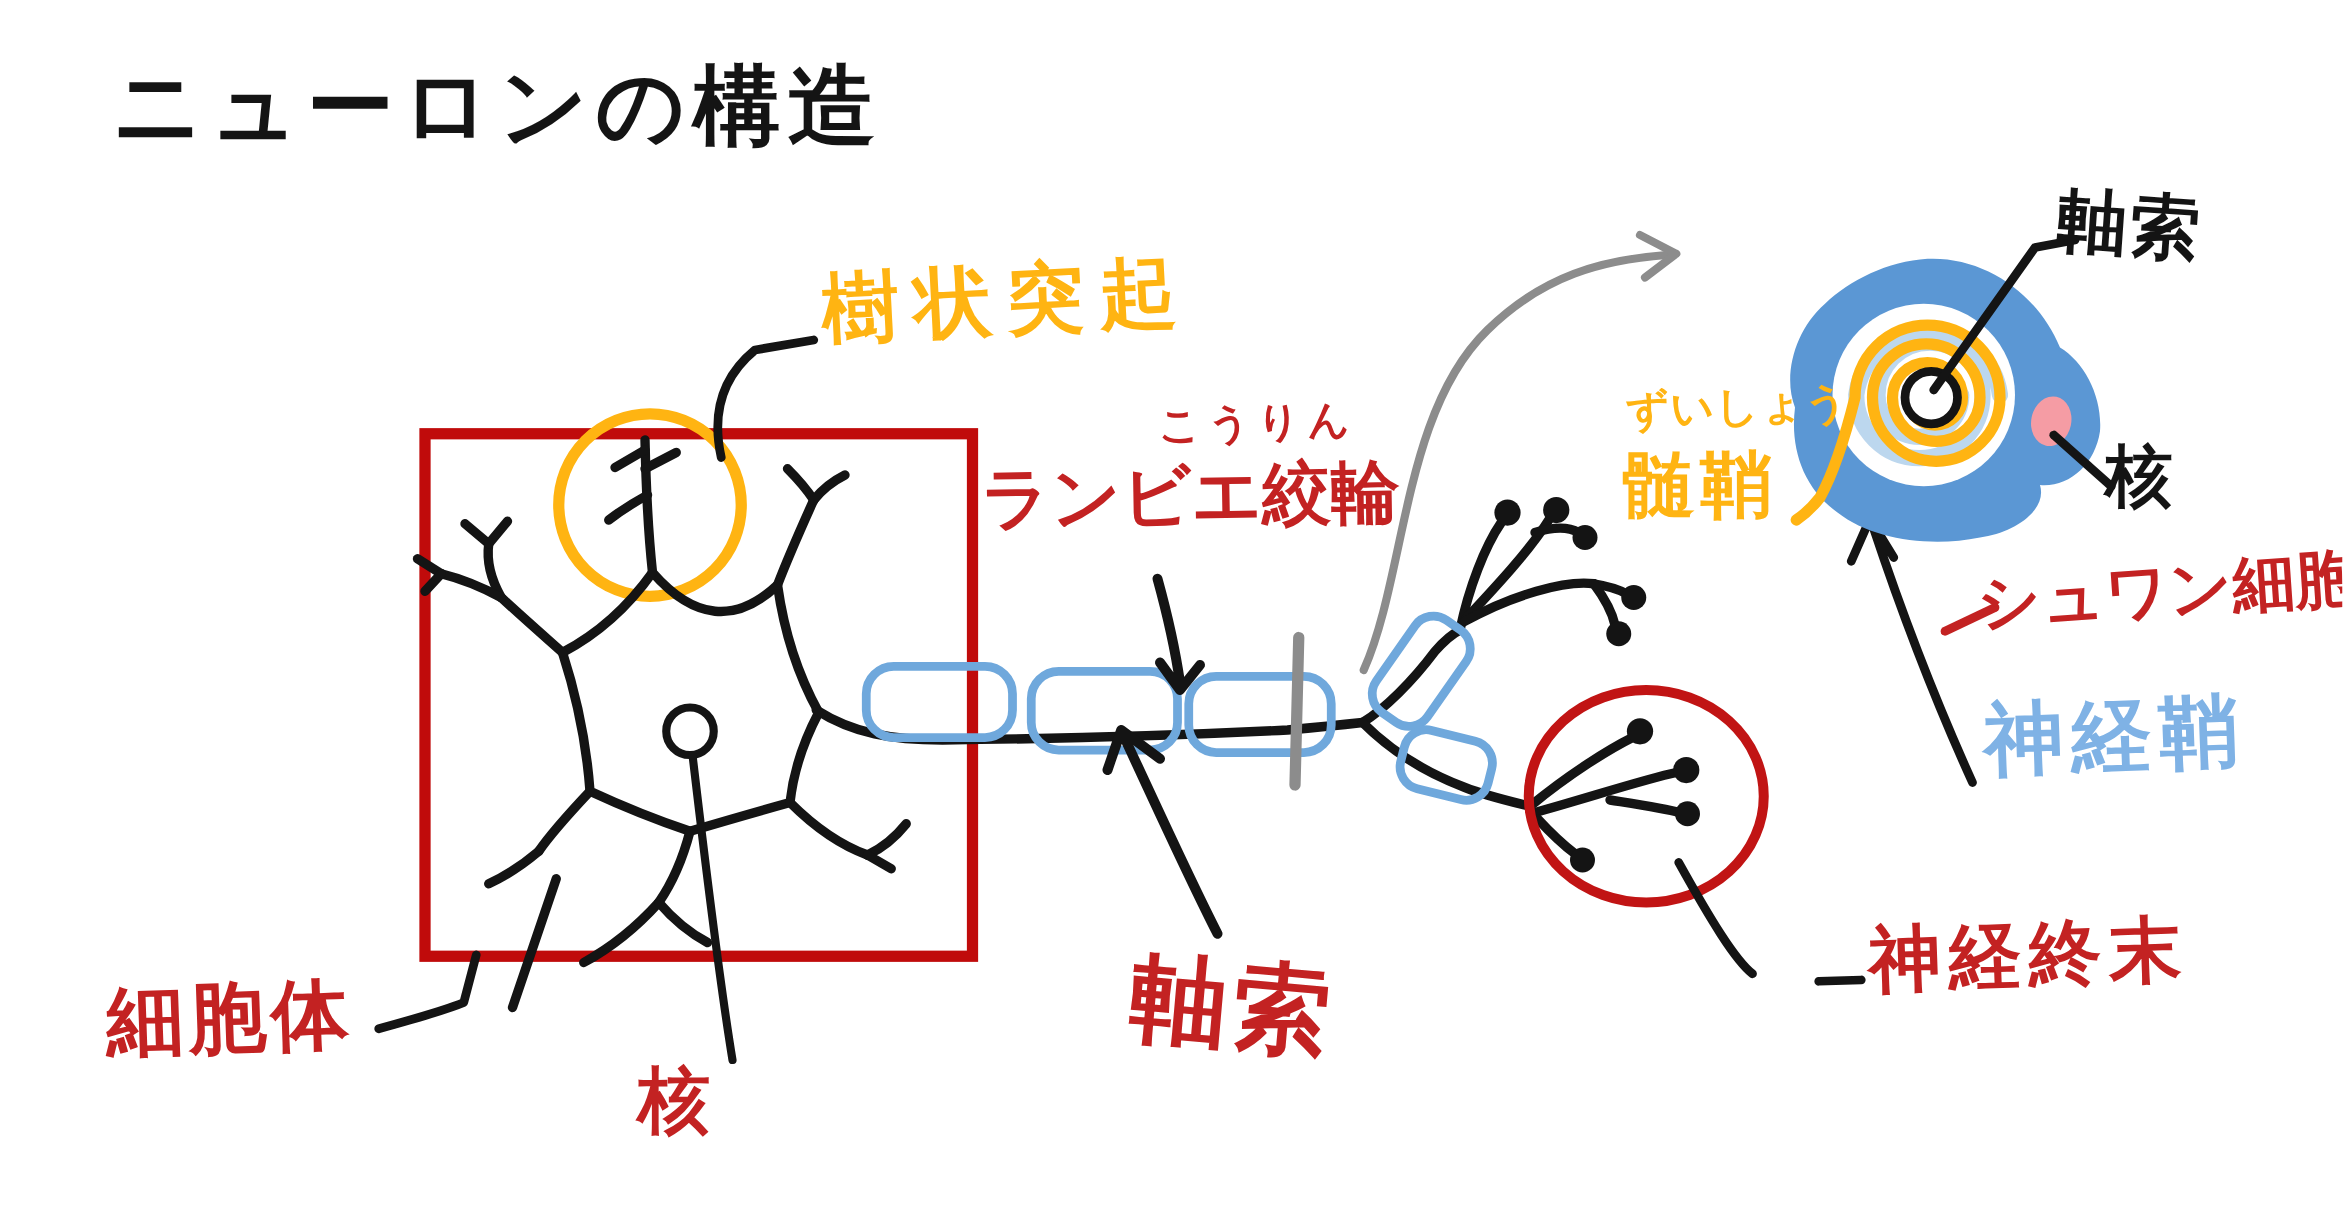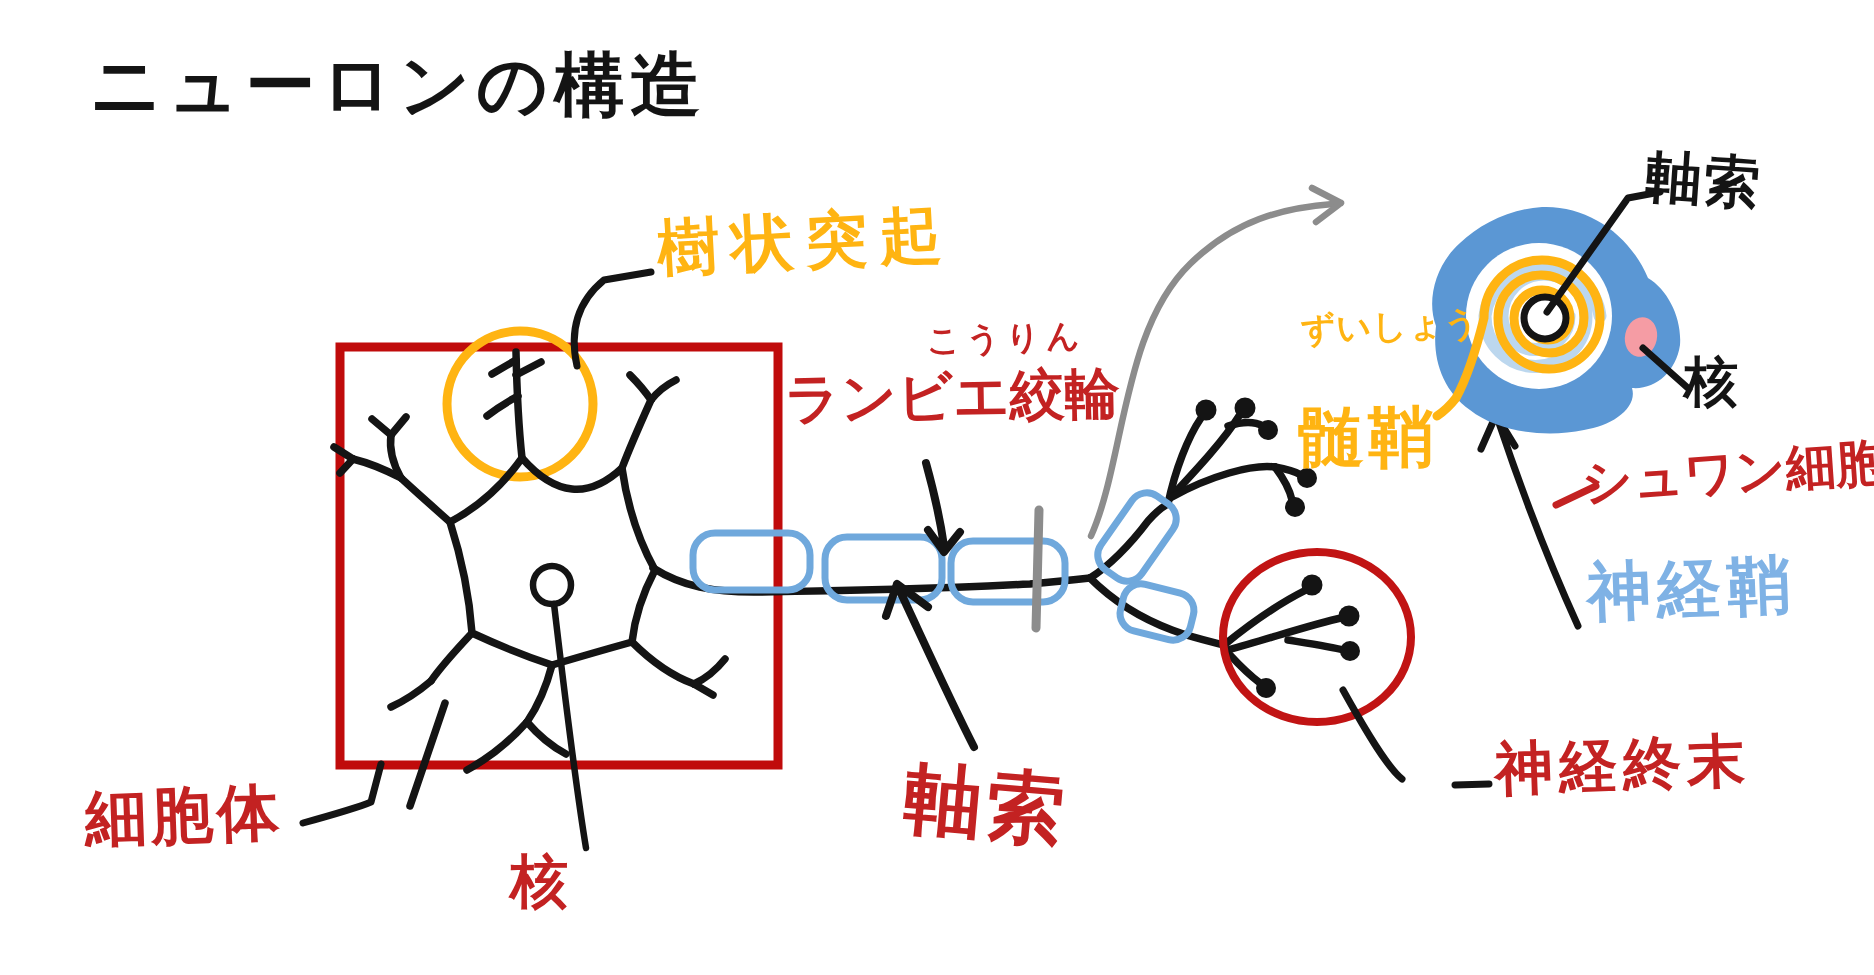--- a/index.html
+++ b/index.html
@@ -27,21 +27,21 @@
   .lbl-ranvier-furi{left:926px;top:324px;font-size:33px;letter-spacing:6px;transform:rotate(-2deg);}
   .lbl-ranvier{left:784px;top:372px;font-size:55px;letter-spacing:0px;transform:rotate(-1deg);}
   .lbl-cellbody{left:84px;top:788px;font-size:62px;letter-spacing:4px;transform:rotate(-2deg);}
   .lbl-nucleus{left:510px;top:852px;font-size:58px;}
   .lbl-axon{left:908px;top:758px;font-size:78px;letter-spacing:4px;transform:rotate(5deg);}
   .lbl-terminal{left:1494px;top:740px;font-size:58px;letter-spacing:6px;transform:rotate(-2deg);}
   .lbl-cross-section{left:1362px;top:88px;font-size:56px;}
   .lbl-axon-cs{left:1648px;top:148px;font-size:56px;letter-spacing:2px;transform:rotate(4deg);}
   .lbl-nucleus-cs{left:1684px;top:354px;font-size:54px;}
   .lbl-myelin-furi{left:1300px;top:312px;font-size:34px;letter-spacing:1px;transform:rotate(-2deg);}
-  .lbl-myelin{left:1298px;top:360px;font-size:66px;letter-spacing:4px;margin-top:44px;}
+  .lbl-myelin{left:1298px;top:360px;font-size:58px;letter-spacing:4px;}
   .lbl-schwann{left:1580px;top:458px;font-size:50px;transform:rotate(-4deg);}
   .lbl-neurilemma{left:1586px;top:560px;font-size:64px;letter-spacing:6px;transform:rotate(-2deg);}
 </style>
 </head>
 <body>
 
 <div class="canvas">
 
   <svg class="drawing" width="1874" height="975" viewBox="0 0 1874 975">
 

